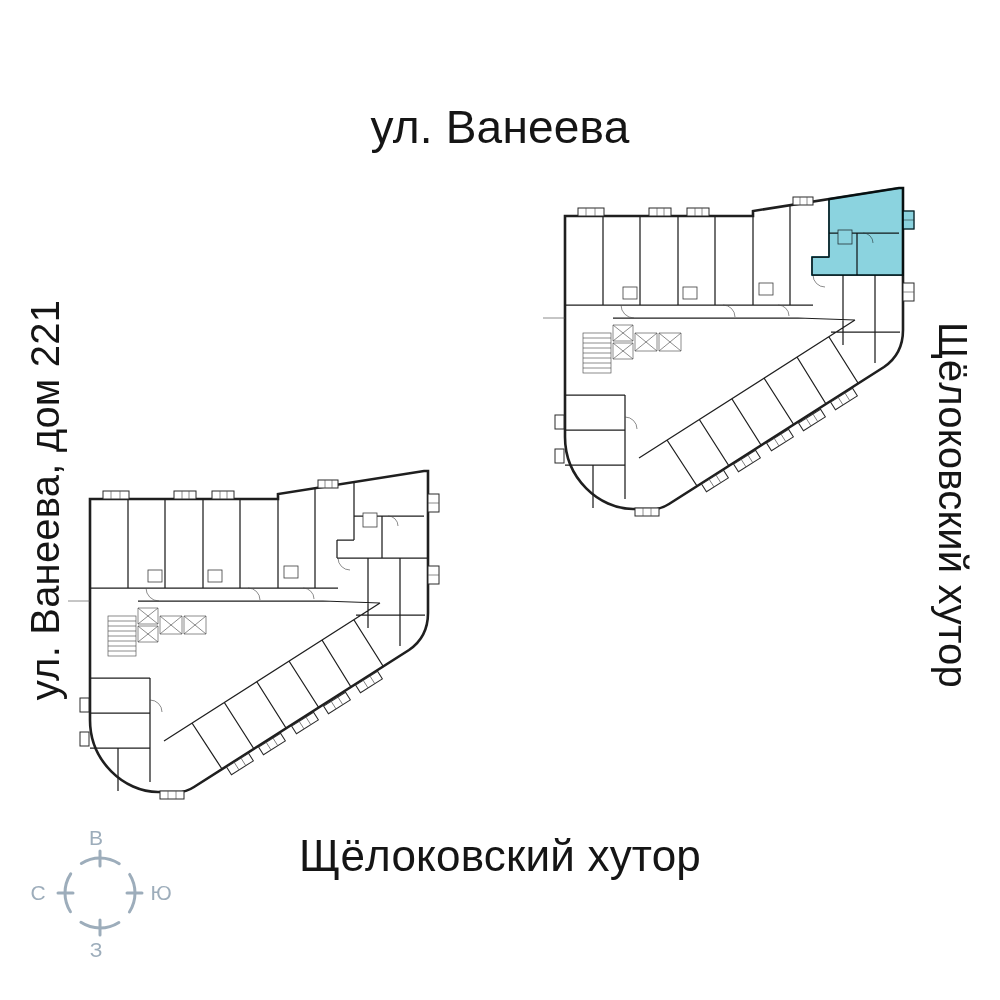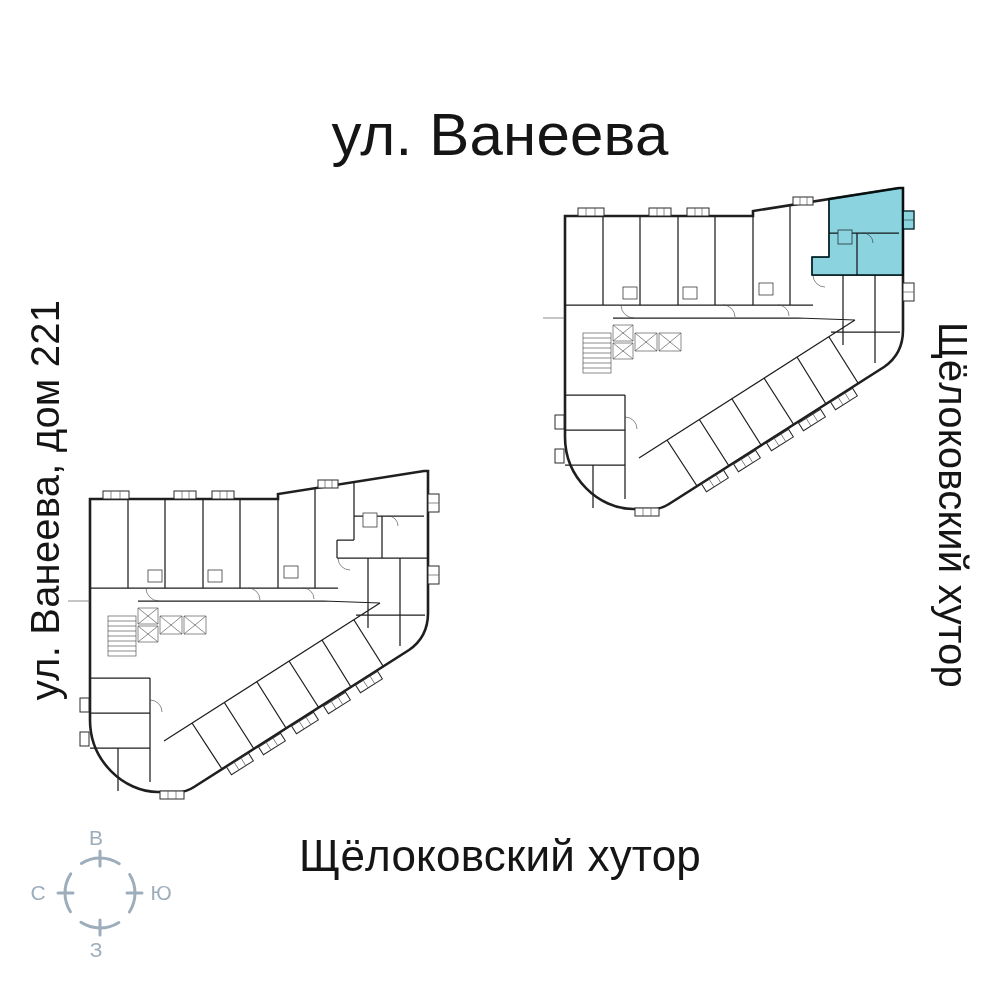--- a/index.html
+++ b/index.html
@@ -2,21 +2,21 @@
 <html><head>
 <meta charset="utf-8">
 <style>
   html,body{margin:0;padding:0;background:#ffffff;}
   .stage{
     position:relative;width:1000px;height:1000px;background:#ffffff;
     font-family:"Liberation Sans","DejaVu Sans",sans-serif;
     overflow:hidden;color:#121212;
   }
   .street-label{position:absolute;white-space:nowrap;color:#151515;letter-spacing:.2px;}
-  .label-top{left:0;right:0;top:100px;text-align:center;font-size:60px;}
+  .label-top{left:0;right:0;top:100px;text-align:center;font-size:46px;}
   .label-bottom{left:0;right:0;top:831px;text-align:center;font-size:44px;}
   .label-left{left:45px;top:500px;transform:translate(-50%,-50%) rotate(-90deg);font-size:40px;}
   .label-right{left:952px;top:505px;transform:translate(-50%,-50%) rotate(90deg);font-size:40px;}
   svg{position:absolute;left:0;top:0;}
   .w-outer{fill:#ffffff;stroke-width:2.6;stroke-linejoin:miter;}
   .w-main{fill:none;stroke-width:1.25;}
   .w-thin{fill:none;stroke:#4d4d4d;stroke-width:.65;}
   .w-fix{fill:#ffffff;stroke:#3c3c3c;stroke-width:.8;}
   .balc{fill:#ffffff;stroke:#2a2a2a;stroke-width:1;}
   .hl-unit{stroke:#1e6a78;stroke-width:2;mix-blend-mode:multiply;opacity:.9;cursor:pointer;}

